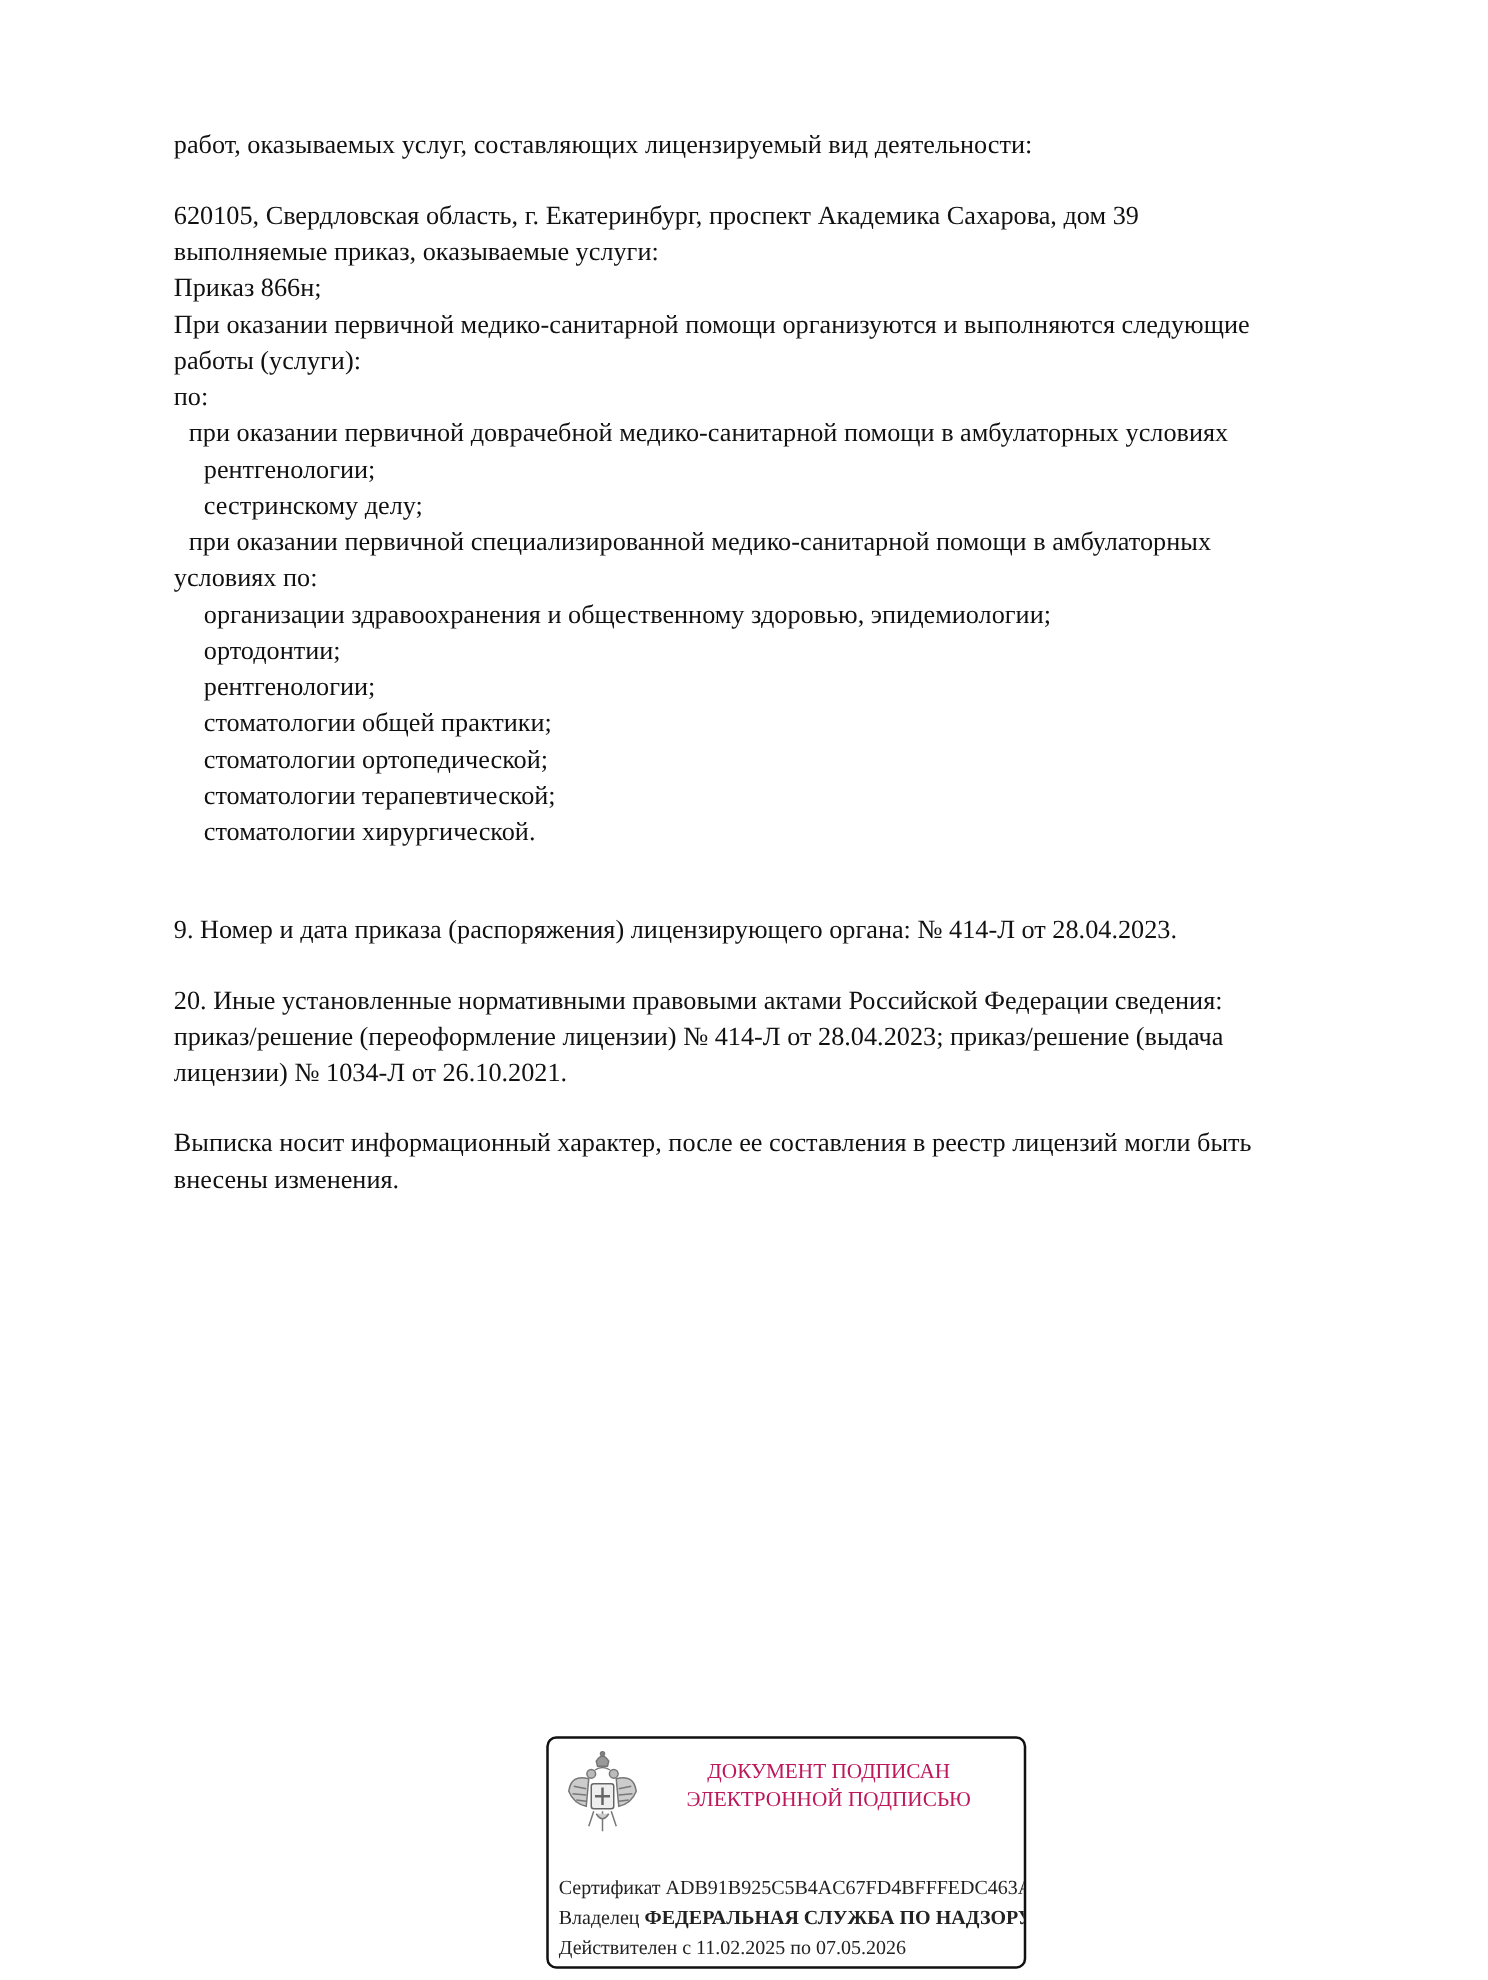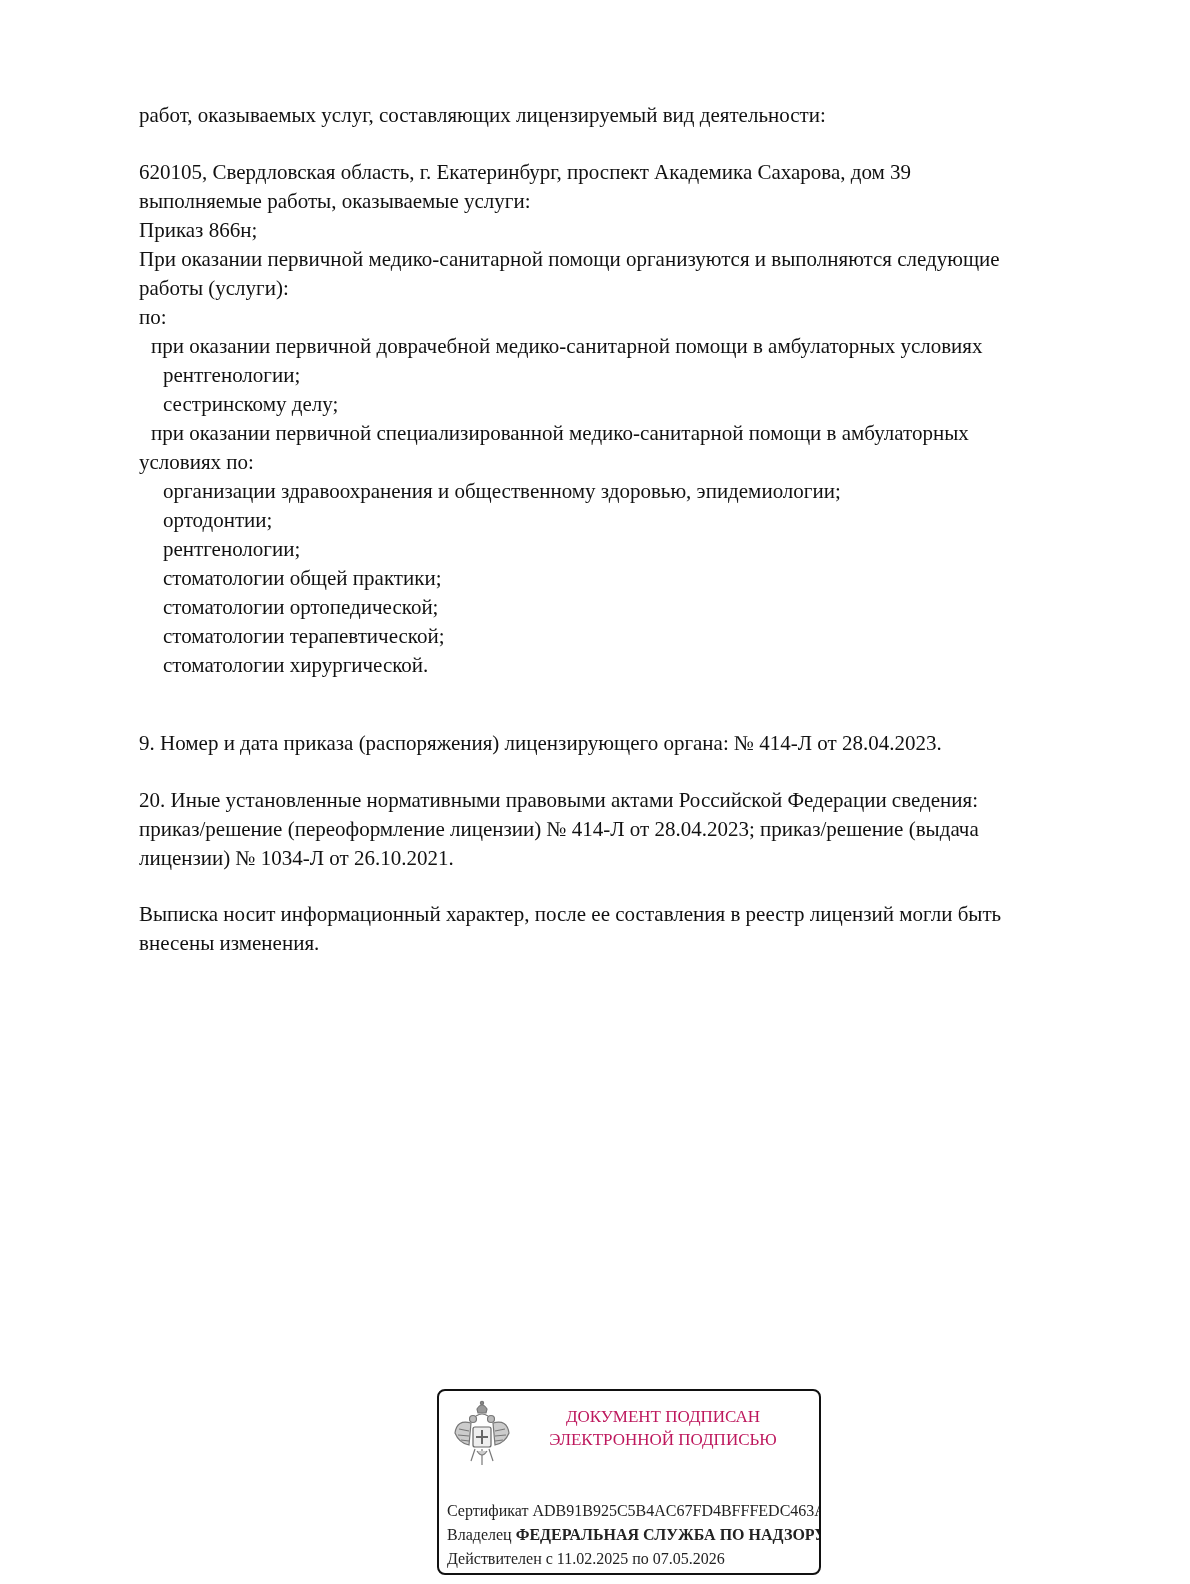--- a/index.html
+++ b/index.html
@@ -35,21 +35,21 @@
 <body>
 
 <div class="page">
 
   <div class="text-block" style="top:101px;">
     <span class="line">работ, оказываемых услуг, составляющих лицензируемый вид деятельности:</span>
   </div>
 
   <div class="text-block" style="top:158px;">
     <span class="line">620105, Свердловская область, г. Екатеринбург, проспект Академика Сахарова, дом 39</span>
-    <span class="line">выполняемые работы, оказываемые услуги:</span>
+    <span class="line">выполняемые приказ, оказываемые услуги:</span>
     <span class="line">Приказ 866н;</span>
     <span class="line">При оказании первичной медико-санитарной помощи организуются и выполняются следующие</span>
     <span class="line">работы (услуги):</span>
     <span class="line">по:</span>
     <span class="line ind1">при оказании первичной доврачебной медико-санитарной помощи в амбулаторных условиях</span>
     <span class="line ind2">рентгенологии;</span>
     <span class="line ind2">сестринскому делу;</span>
     <span class="line ind1">при оказании первичной специализированной медико-санитарной помощи в амбулаторных</span>
     <span class="line">условиях по:</span>
     <span class="line ind2">организации здравоохранения и общественному здоровью, эпидемиологии;</span>

